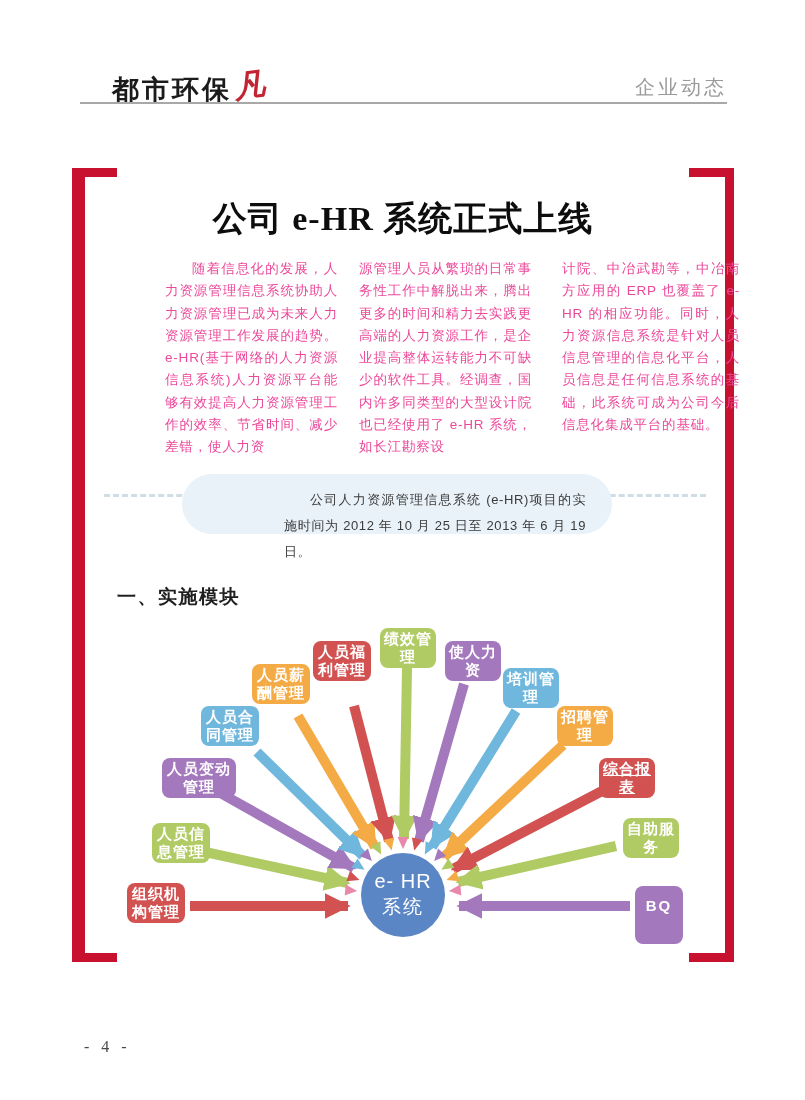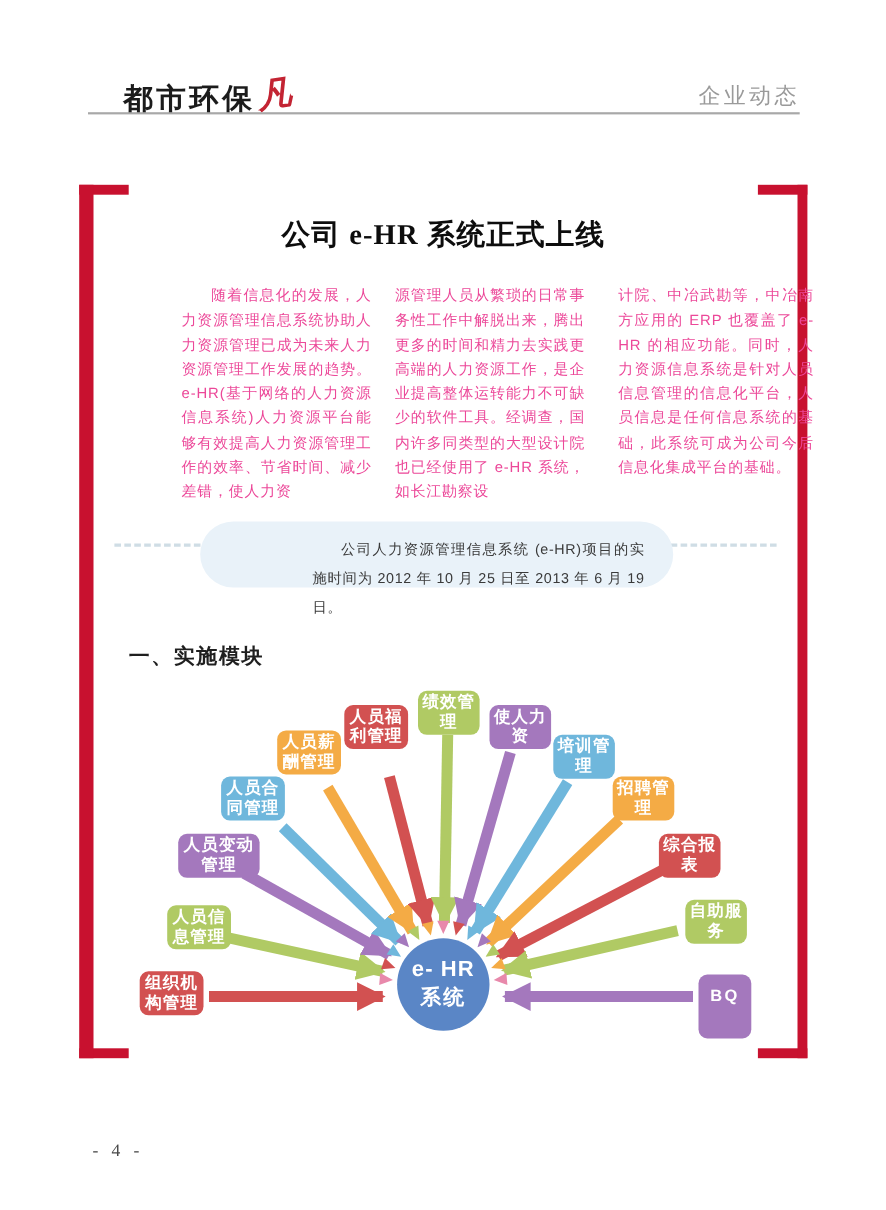--- a/index.html
+++ b/index.html
@@ -19,21 +19,21 @@
     background:#a8a8a8; }
   
   .bracket-left { position:absolute; left:72px; top:168px; width:45px; height:794px;
     border-left:13px solid var(--frame-red); border-top:9px solid var(--frame-red);
     border-bottom:9px solid var(--frame-red); box-sizing:border-box; }
   .bracket-right { position:absolute; left:689px; top:168px; width:45px; height:794px;
     border-right:9px solid var(--frame-red); border-top:9px solid var(--frame-red);
     border-bottom:9px solid var(--frame-red); box-sizing:border-box; }
   
   .article-title { position:absolute; left:72px; top:196px; width:662px; text-align:center;
-    font-family:"Liberation Serif", serif; font-weight:bold; font-size:26px; color:#0d0d0d;
+    font-family:"Liberation Serif", serif; font-weight:bold; font-size:34px; color:#0d0d0d;
     letter-spacing:1px; }
   .col { position:absolute; top:258px; width:173px; font-size:13.5px; line-height:22.3px;
     color:#ec4899; text-align:justify; letter-spacing:0.8px;margin-left:48px; }
   .col-1 { left:117px; text-indent:2em; }
   .col-2 { left:311px; }
   .col-3 { left:514px; width:178px; }
   .dotted-divider { position:absolute; left:104px; top:494px; width:602px; height:0;
     border-top:3px dashed #cfdde5; z-index:1; }
   .callout { position:absolute; left:182px; top:454px; width:430px; height:60px;
     background:var(--callout-bg); border-radius:42px; z-index:2;margin-top:20px; }
@@ -42,21 +42,21 @@
   .section-heading { position:absolute; left:117px; top:584px; font-size:19px; font-weight:bold;
     color:#1f1f1f; letter-spacing:1.5px; }
   
   .diagram { position:absolute; left:110px; top:618px; width:600px; height:340px; }
   .diagram svg { position:absolute; left:0; top:0; }
   .mod-box { position:absolute; border-radius:8px; color:#ffffff; font-weight:bold;
     font-size:15px; line-height:18px; text-align:center; padding:2px 3px;
     box-sizing:border-box; letter-spacing:1px; z-index:3; }
   .mod-box.single { padding-top:11px; height:58px; letter-spacing:2px; }
   .center-circle { position:absolute; left:251px; top:235px; width:84px; height:84px;
-    border-radius:50%; background:var(--c-center); color:#fff; font-weight:bold;
+    border-radius:50%; background:var(--c-center); color:#fff; font-weight:normal;
     display:flex; flex-direction:column; align-items:center; justify-content:center;
     gap:1px; z-index:2; }
   .center-line1 { font-size:20px; letter-spacing:1px; }
   .center-line2 { font-size:19px; letter-spacing:2px; }
   
   .page-number { position:absolute; left:84px; top:1038px; font-size:16px; color:#4a4a4a;
     letter-spacing:4px; font-family:"Liberation Serif", serif; }
 </style>
 </head>
 <body>
@@ -141,19 +141,19 @@
   <div class="mod-box" style="left: 17px; top: 265px; width: 58px; background: var(--c-red);">组织机构管理</div>
       <div class="mod-box" style="left: 25px; top: 205px; width: 58px; background: var(--c-green); margin-left: 17px;">人员信息管理</div>
       <div class="mod-box" style="left: 52px; top: 140px; width: 74px; background: var(--c-purple);">人员变动管理</div>
       <div class="mod-box" style="left: 91px; top: 88px; width: 58px; background: var(--c-blue);">人员合同管理</div>
       <div class="mod-box" style="left: 142px; top: 46px; width: 58px; background: var(--c-orange);">人员薪酬管理</div>
       <div class="mod-box" style="left: 203px; top: 23px; width: 58px; background: var(--c-red);">人员福利管理</div>
       <div class="mod-box" style="left: 270px; top: 10px; width: 56px; background: var(--c-green);">绩效管理</div>
       <div class="mod-box" style="left: 335px; top: 23px; width: 56px; background: var(--c-purple);">使人力资</div>
       <div class="mod-box" style="left: 393px; top: 50px; width: 56px; background: var(--c-blue);">培训管理</div>
       <div class="mod-box" style="left: 447px; top: 88px; width: 56px; background: var(--c-orange);">招聘管理</div>
-      <div class="mod-box" style="left: 489px; top: 140px; width: 56px; background: var(--c-red);">综合报表</div>
+      <div class="mod-box" style="left: 489px; top: 140px; width: 56px; background: var(--c-red); text-decoration: underline;">综合报表</div>
       <div class="mod-box" style="left: 513px; top: 200px; width: 56px; background: var(--c-green);">自助服务</div>
       <div class="mod-box single" style="left: 525px; top: 268px; width: 48px; background: var(--c-purple);">BQ</div>
     </div>
 
   <div class="page-number">- 4 -</div>
 </div>
 
 </body></html>

